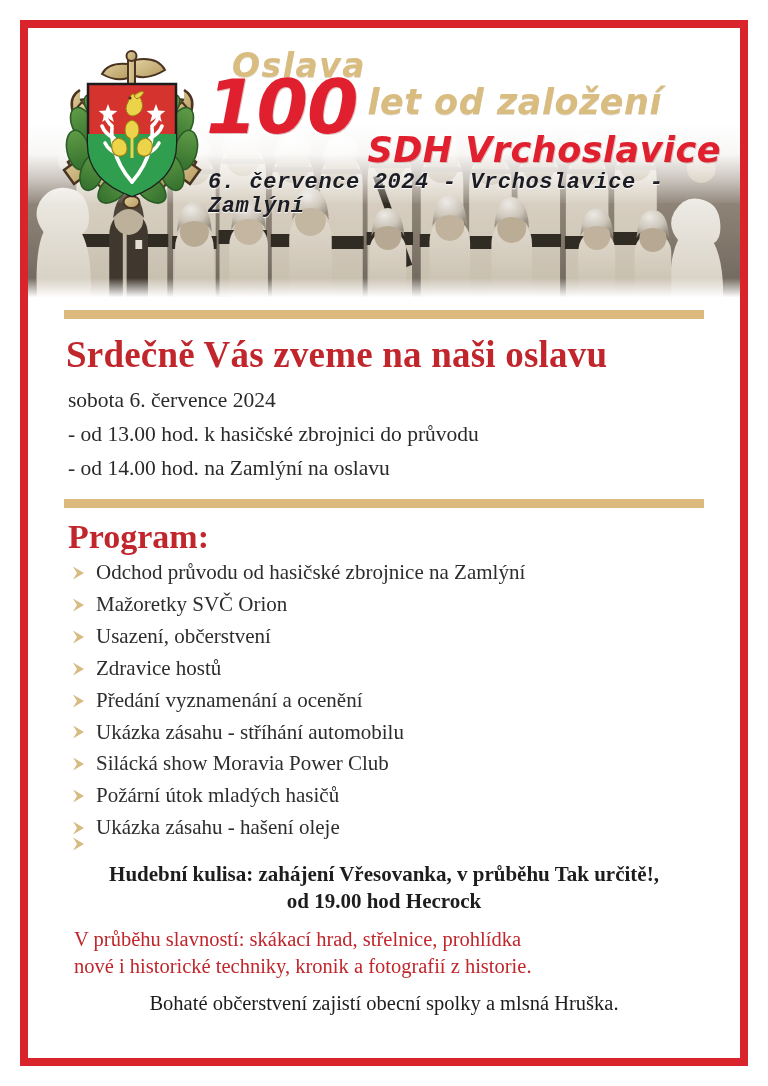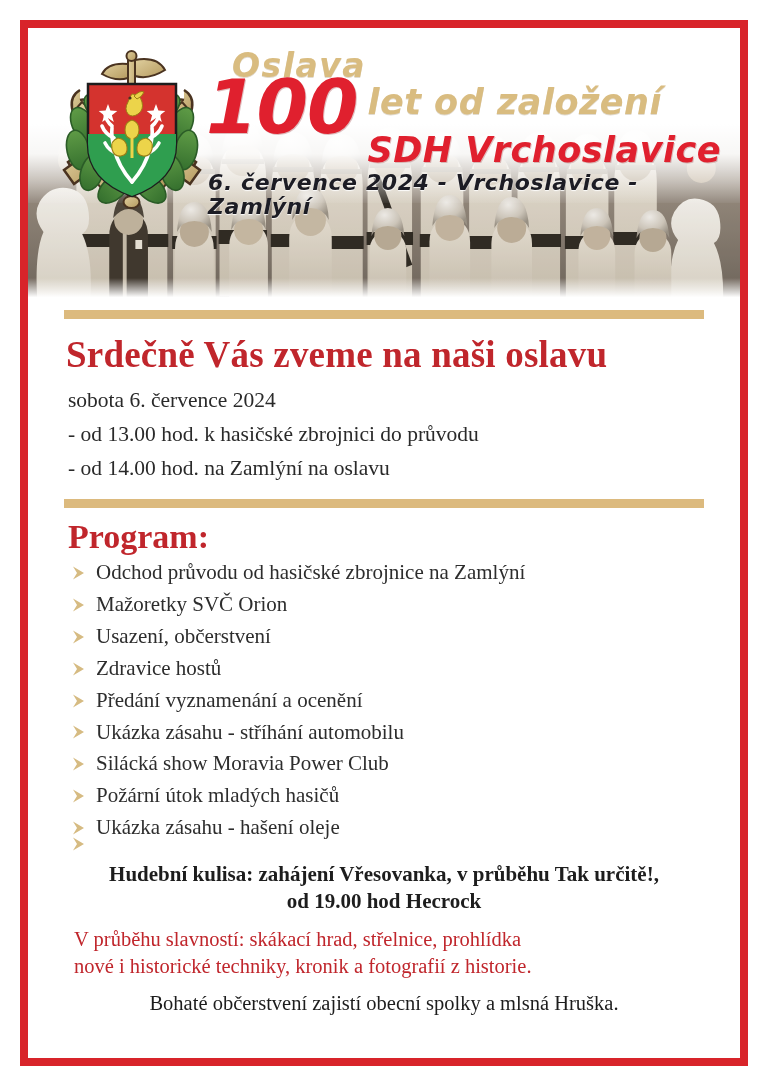--- a/index.html
+++ b/index.html
@@ -103,20 +103,21 @@
     color:#e0202e; line-height:1.05; letter-spacing:0.5px;
     margin-top:12px;
     text-shadow:1px 1px 0 rgba(140,20,25,.25);
   }
   .t-date {
     margin-top:2px; margin-left:2px;
     font-size:22px; font-weight:bold; font-style:italic;
     color:#1c1c24; letter-spacing:0.6px;
     line-height:1.1;
     text-shadow:0 1px 1px rgba(255,255,255,.9);
+    font-family:Liberation Mono, monospace;
   }
 
   
   #body-area {
     padding:0 18px;
     background:#ffffff;
   }
 
   .rule {
     height:9px;

